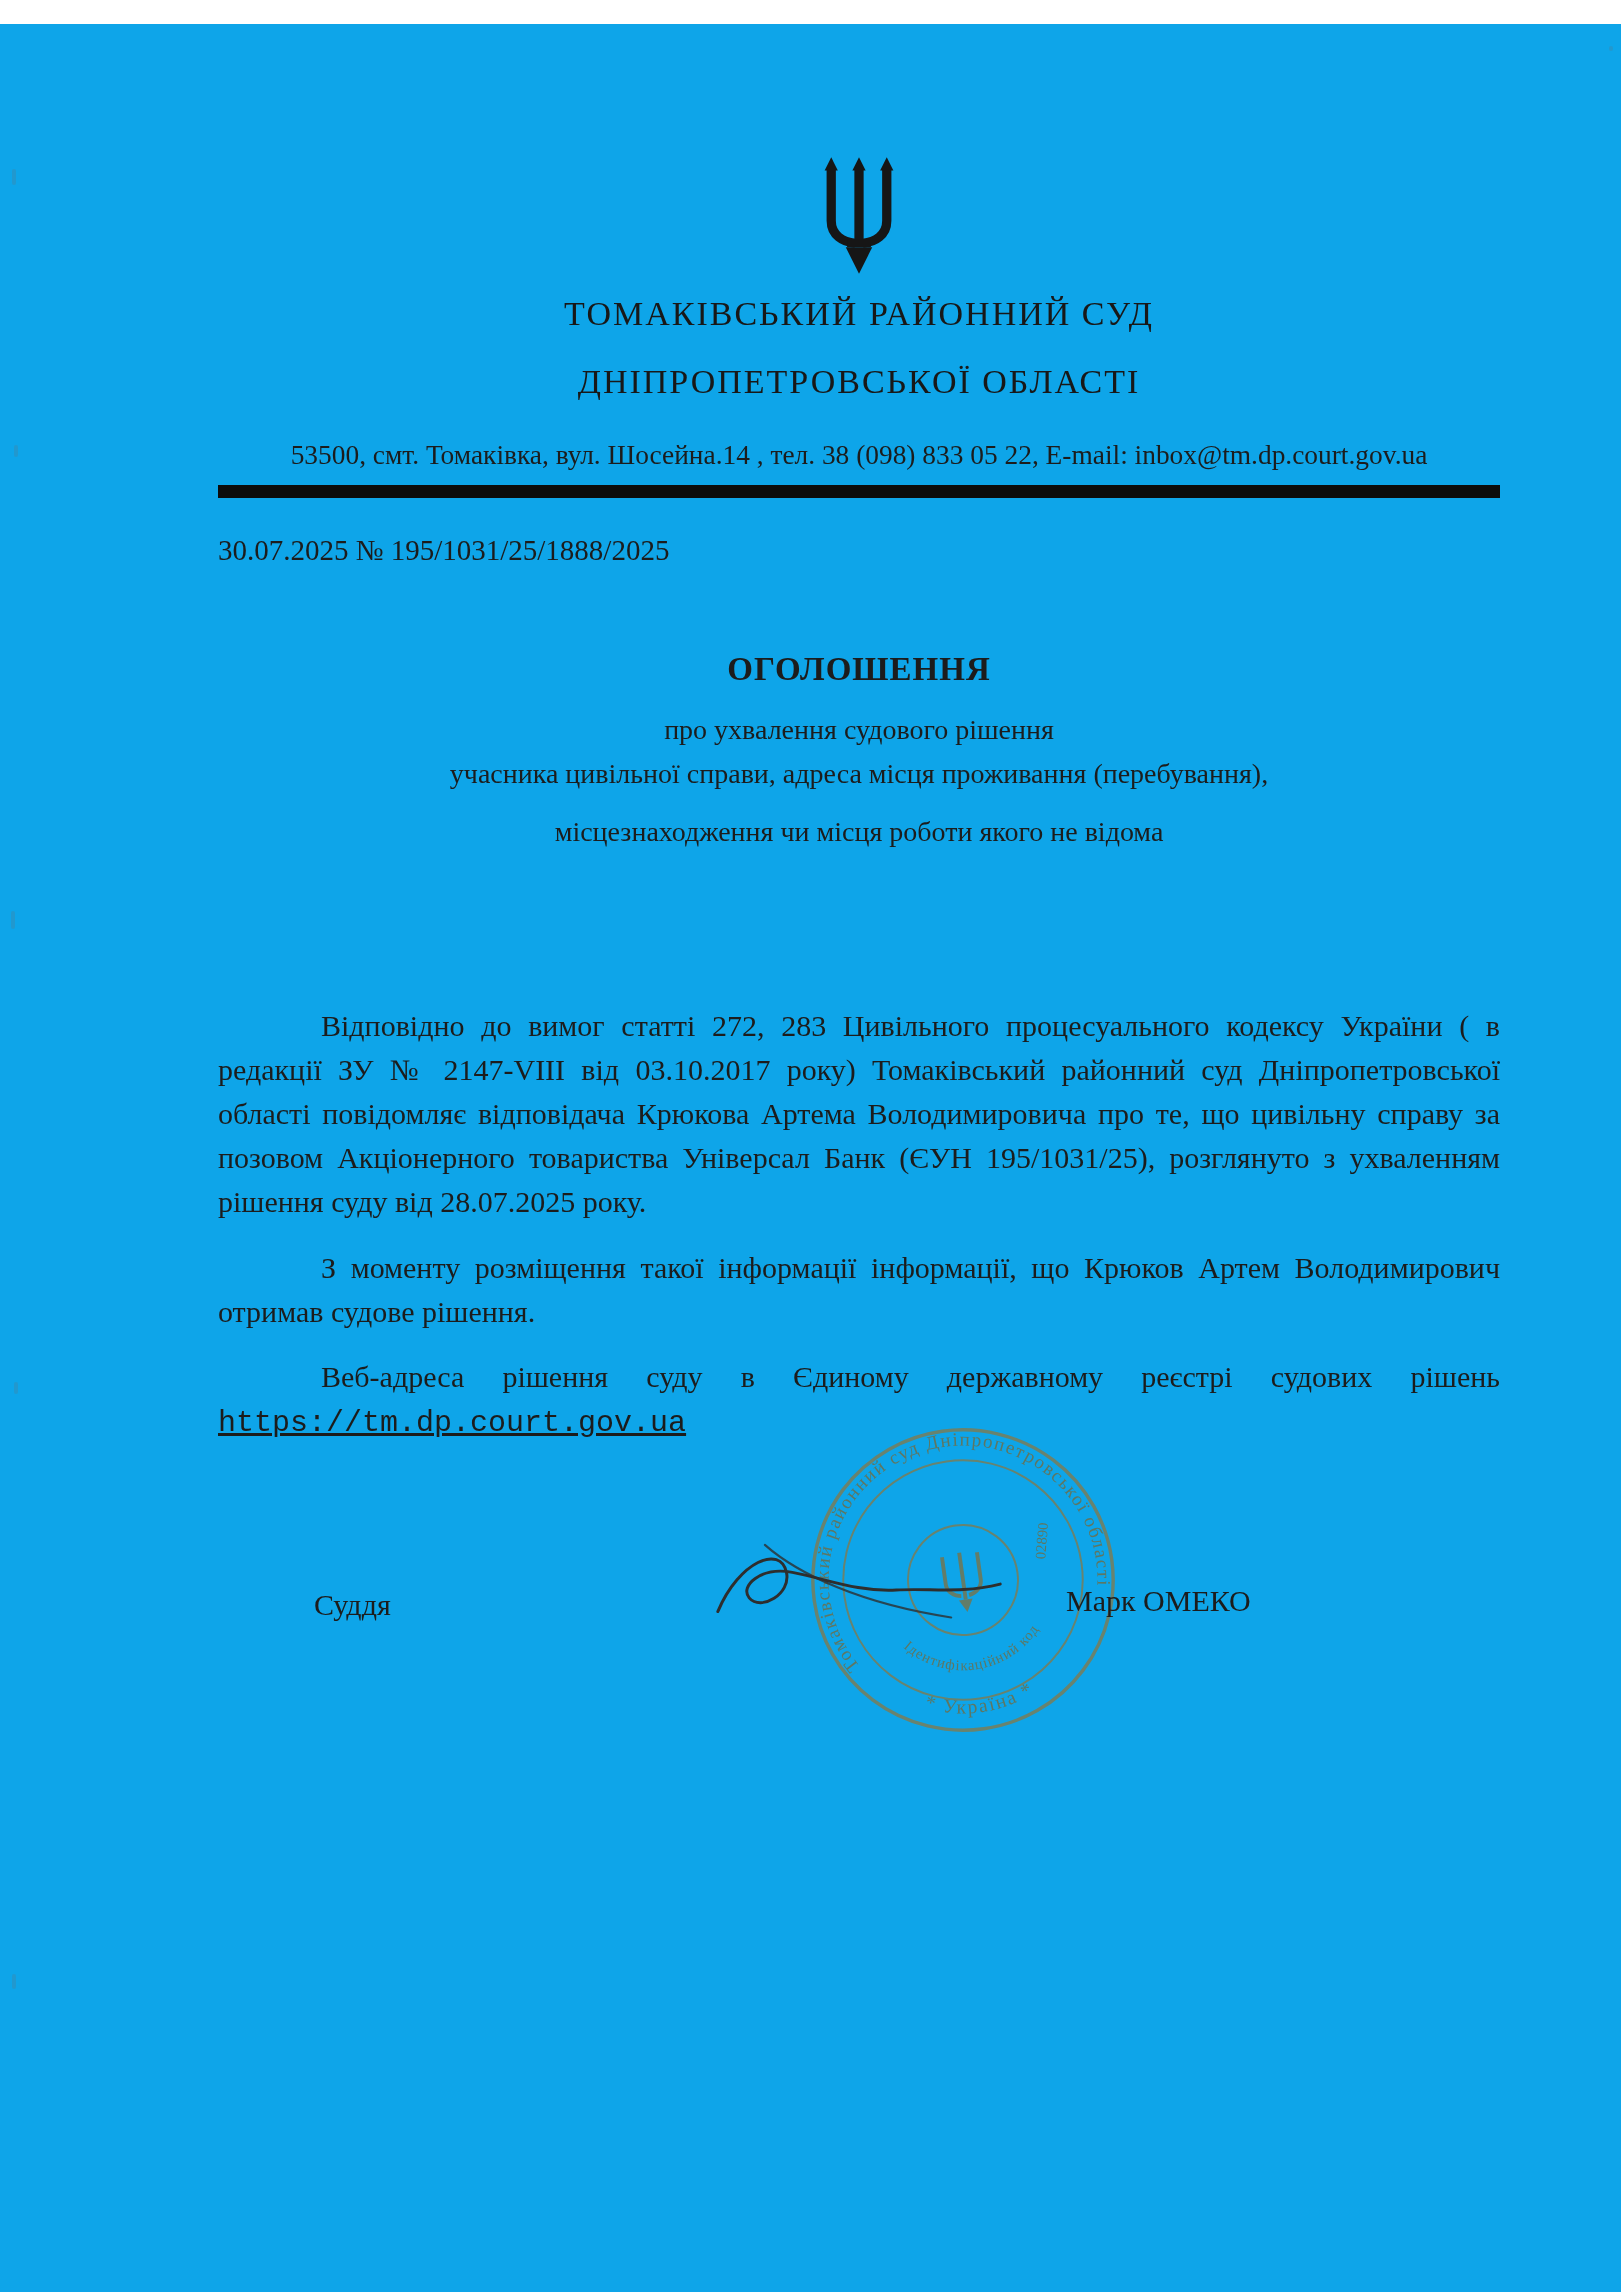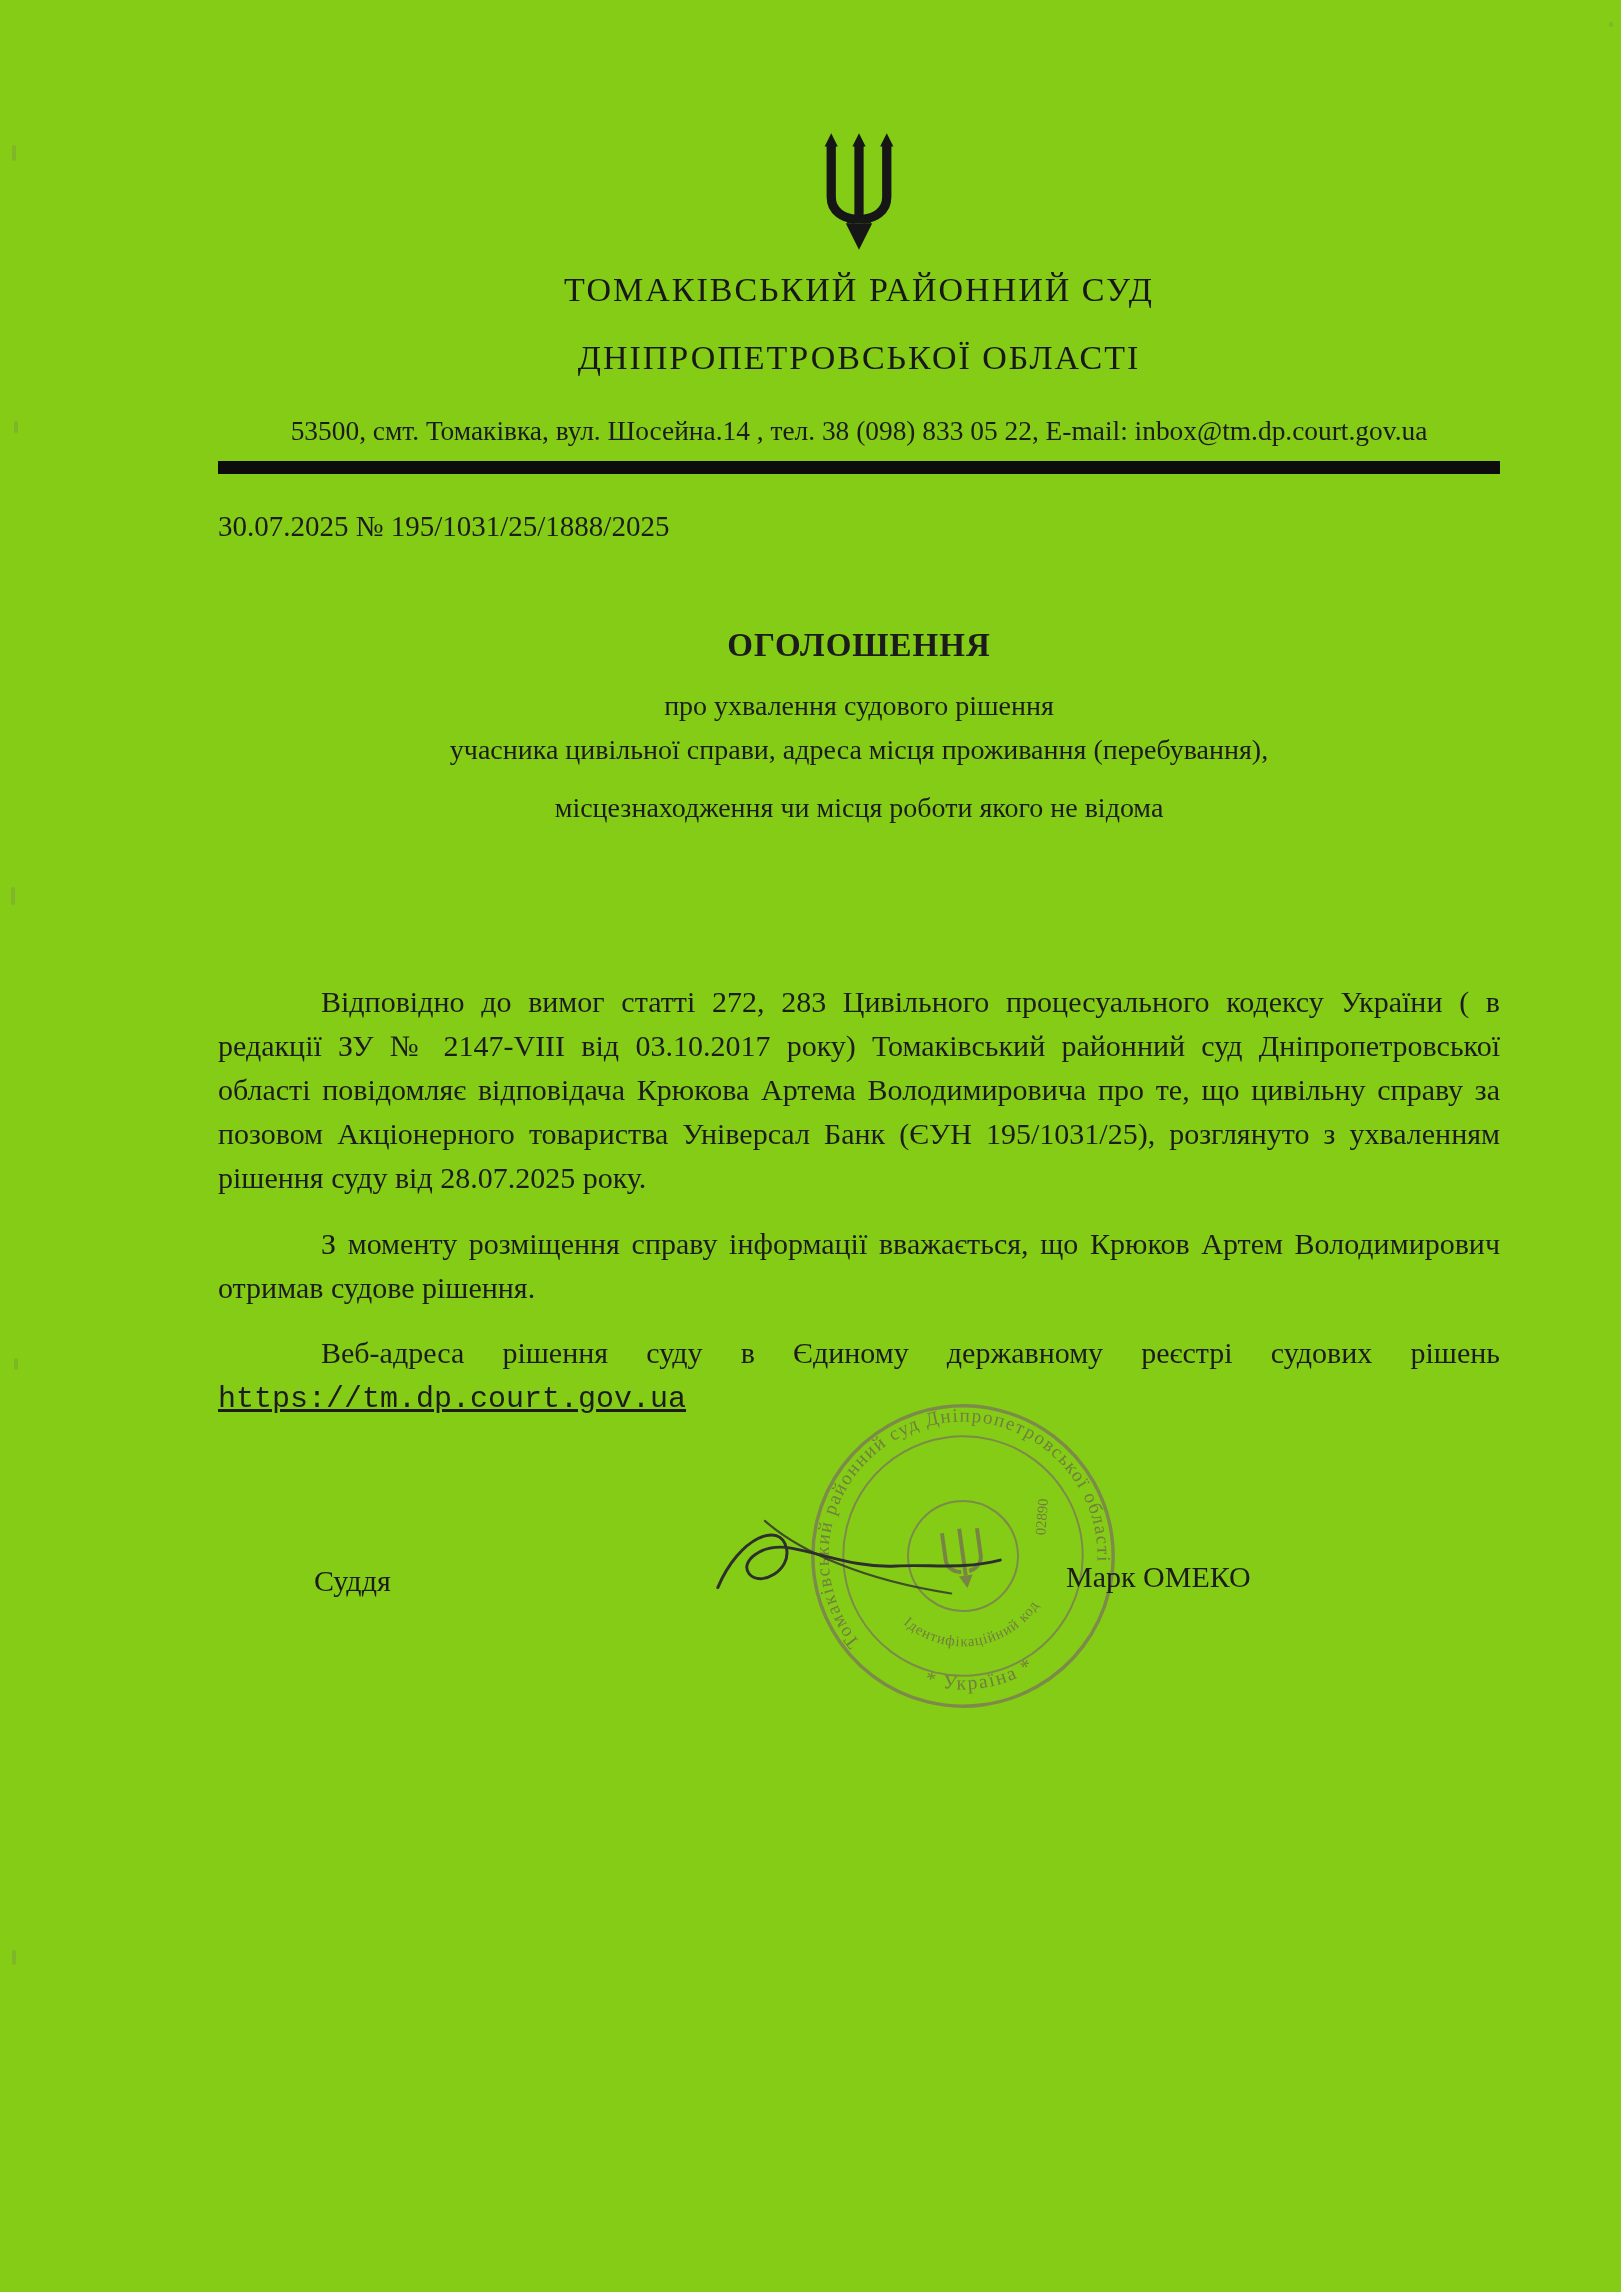--- a/index.html
+++ b/index.html
@@ -4,21 +4,21 @@
 <style>
   html, body { margin:0; padding:0; }
   body {
     width:1621px; height:2293px;
     background:#ffffff;
     font-family:"Liberation Serif", serif;
     color:#1c1c1c;
     position:relative;
     overflow:hidden;
   }
-  .page { position:absolute; inset:0; background:#84cc16; }
+  .page { position:absolute; inset:0; background:#0ea5e9;margin-top:24px; }
   .col { position:absolute; left:218px; width:1282px; }
 
   .emblem-wrap { top:133px; text-align:center; }
   .court-line1 { top:271px; font-size:34px; letter-spacing:2px; text-align:center; color:#181818; }
   .court-line2 { top:339px; font-size:34px; letter-spacing:2px; text-align:center; color:#181818; }
   .addr-line   { top:416px; font-size:27.4px; font-weight:normal; text-align:center; white-space:nowrap; }
   .rule        { top:461px; height:12.7px; background:#0c0c0c; }
   .ref-line    { top:510px; font-size:29px; text-align:left; }
 
   .doc-heading { top:627px; font-size:33px; font-weight:bold; letter-spacing:1px; text-align:center; }
@@ -77,21 +77,21 @@
 
   <div class="col ref-line">30.07.2025 № 195/1031/25/1888/2025</div>
 
   <div class="col doc-heading">ОГОЛОШЕННЯ</div>
   <div class="col sub1">про ухвалення судового рішення</div>
   <div class="col sub2">учасника цивільної справи, адреса місця проживання (перебування),</div>
   <div class="col sub3">місцезнаходження чи місця роботи якого не відома</div>
 
   <div class="col body-block">
     <p>Відповідно до вимог статті 272, 283 Цивільного процесуального кодексу України ( в редакції ЗУ № 2147-VIII від 03.10.2017 року) Томаківський  районний суд Дніпропетровської області  повідомляє відповідача Крюкова Артема Володимировича про те, що цивільну справу за позовом Акціонерного товариства Універсал Банк (ЄУН 195/1031/25), розглянуто з ухваленням  рішення суду від 28.07.2025 року.</p>
-    <p>З моменту розміщення справу інформації вважається, що Крюков Артем Володимирович отримав судове рішення.</p>
+    <p>З моменту розміщення такої інформації інформації, що Крюков Артем Володимирович отримав судове рішення.</p>
     <p>
       <span>Веб-адреса рішення суду в Єдиному державному реєстрі судових рішень</span>
       <span class="link">https://tm.dp.court.gov.ua</span>
     </p>
   </div>
 
   <div class="sig-label">Суддя</div>
   <div class="sig-name">Марк ОМЕКО</div>
 
   <svg class="stamp" viewBox="0 0 322 322" aria-hidden="true">

